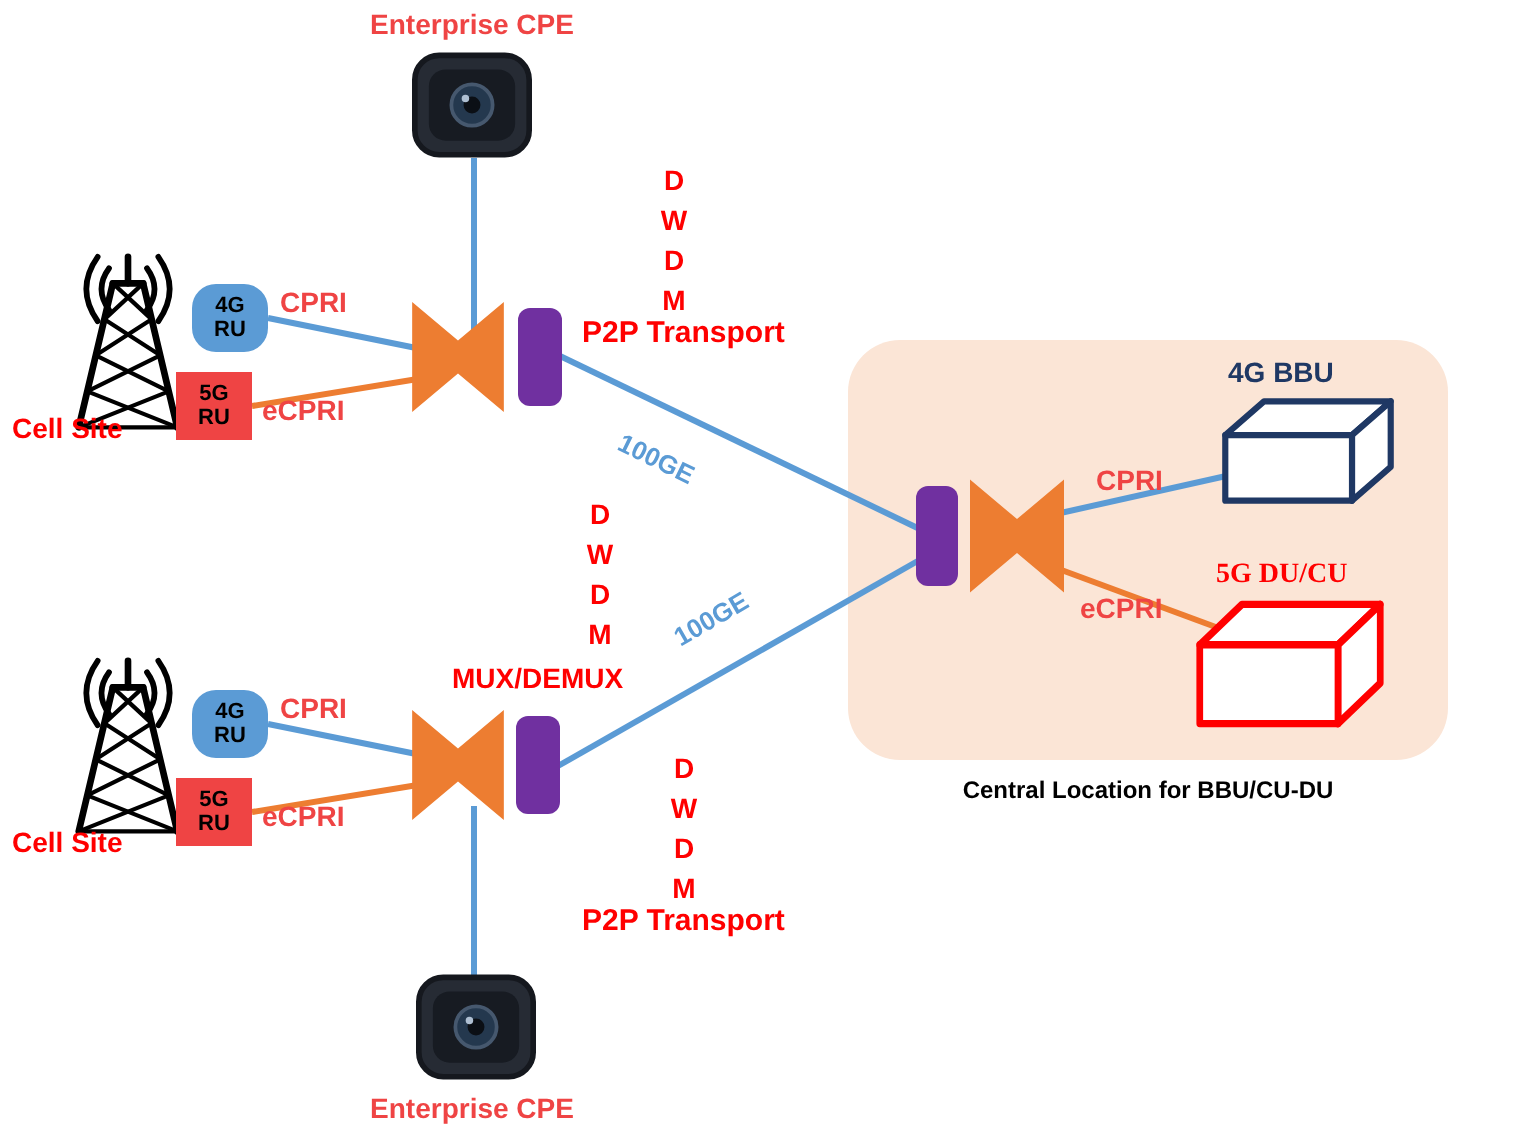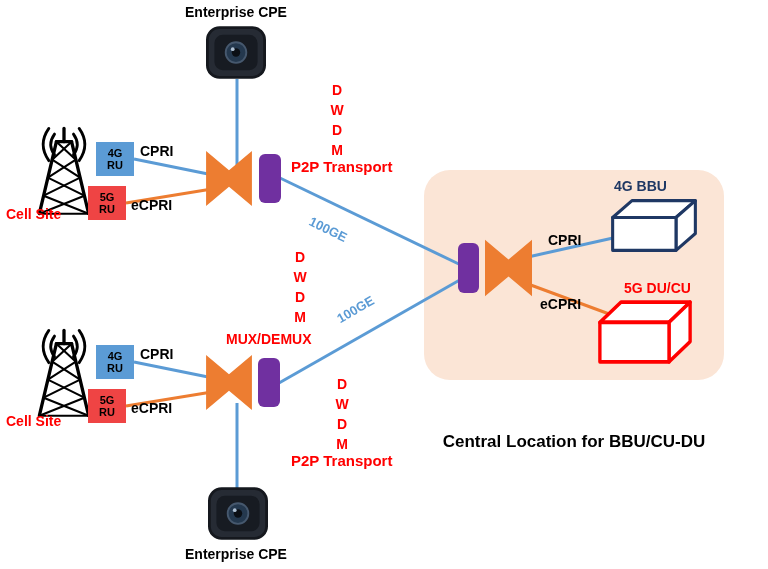--- a/index.html
+++ b/index.html
@@ -2,31 +2,31 @@
 <html><head>
 <meta charset="utf-8">
 <style>
   html,body{margin:0;padding:0;background:#fff;}
   .canvas{position:relative;width:768px;height:569px;background:#fff;
           font-family:"Liberation Sans",sans-serif;overflow:hidden;}
   .panel{position:absolute;background:#FBE5D6;border-radius:26px;z-index:0;}
   .connectors{position:absolute;left:0;top:0;z-index:1;}
   .shape{position:absolute;z-index:2;}
   .lbl{position:absolute;z-index:3;color:#000;text-align:right;}
-  .black14{font-size:14px;font-weight:bold;color:#000000;}
-  .caption{font-size:17px;font-weight:bold;color:#000;text-align:center;margin-top:44px;}
+  .black14{font-size:14px;font-weight:bold;color:#ef4444;}
+  .caption{font-size:12px;font-weight:bold;color:#000;text-align:center;}
   .redlbl{color:#FF0000;font-size:15px;font-weight:600;}
   .red14{color:#FF0000;font-size:14px;font-weight:600;}
   .cellsite{color:#FF0000;font-size:14px;font-weight:bold;}
   .vert{white-space:pre-line;text-align:center;line-height:20px;
         font-size:14px;font-weight:600;color:#FF0000;}
   .ru{position:absolute;z-index:2;width:38px;height:34px;display:flex;
       align-items:center;justify-content:center;font-size:11px;line-height:12px;
       font-weight:bold;color:#000;text-align:center;white-space:pre-line;}
-  .ru4{background:#5B9BD5;}
+  .ru4{background:#5B9BD5;border-radius:12px;}
   .ru5{background:#ef4444;}
   .pbar{position:absolute;z-index:2;width:22px;height:49px;border-radius:6px;background:#7030A0;}
   .ge{position:absolute;z-index:3;color:#5B9BD5;font-size:13px;font-weight:bold;}
   .navy{color:#1F3864;}
   .redtxt{color:#FF0000;}
   line.b{stroke:#5B9BD5;stroke-width:3;}
   line.o{stroke:#ED7D31;stroke-width:3;}
   .legend{position:absolute;z-index:3;color:#FF0000;font-size:15px;}
   .legend .bb{font-weight:bold;}
 </style>
@@ -158,20 +158,20 @@
   <div class="pbar" style="left:458px;top:243px;width:21px;height:50px;"></div>
   <svg class="shape" style="left:485px;top:238px;" width="47" height="60" viewBox="0 0 100 120">
       <use href="#bowtie-sym"></use>
     </svg>
   <div class="lbl black14" style="left:548px;top:232px;">CPRI</div>
   <div class="lbl black14" style="left:540px;top:296px;">eCPRI</div>
   <div class="lbl black14 navy" style="left:614px;top:178px;">4G BBU</div>
   <svg class="shape" style="left:610px;top:198px;color:#1F3864;" width="88" height="55" viewBox="0 0 100 62" preserveAspectRatio="none">
       <use href="#cube-sym"></use>
     </svg>
-  <div class="lbl black14 redtxt" style="left:624px;top:280px;">5G DU/CU</div>
+  <div class="lbl black14 redtxt" style="left:608px;top:280px;font-family:Liberation Serif, serif;">5G DU/CU</div>
   <svg class="shape" style="left:597px;top:299px;color:#FF0000;" width="96" height="66" viewBox="0 0 100 62" preserveAspectRatio="none">
       <use href="#cube-sym"></use>
     </svg>
   <div class="lbl caption" style="left:420px;top:388px;width:308px;">Central Location for BBU/CU-DU</div>
 
 
 </div>
 
 </body></html>

